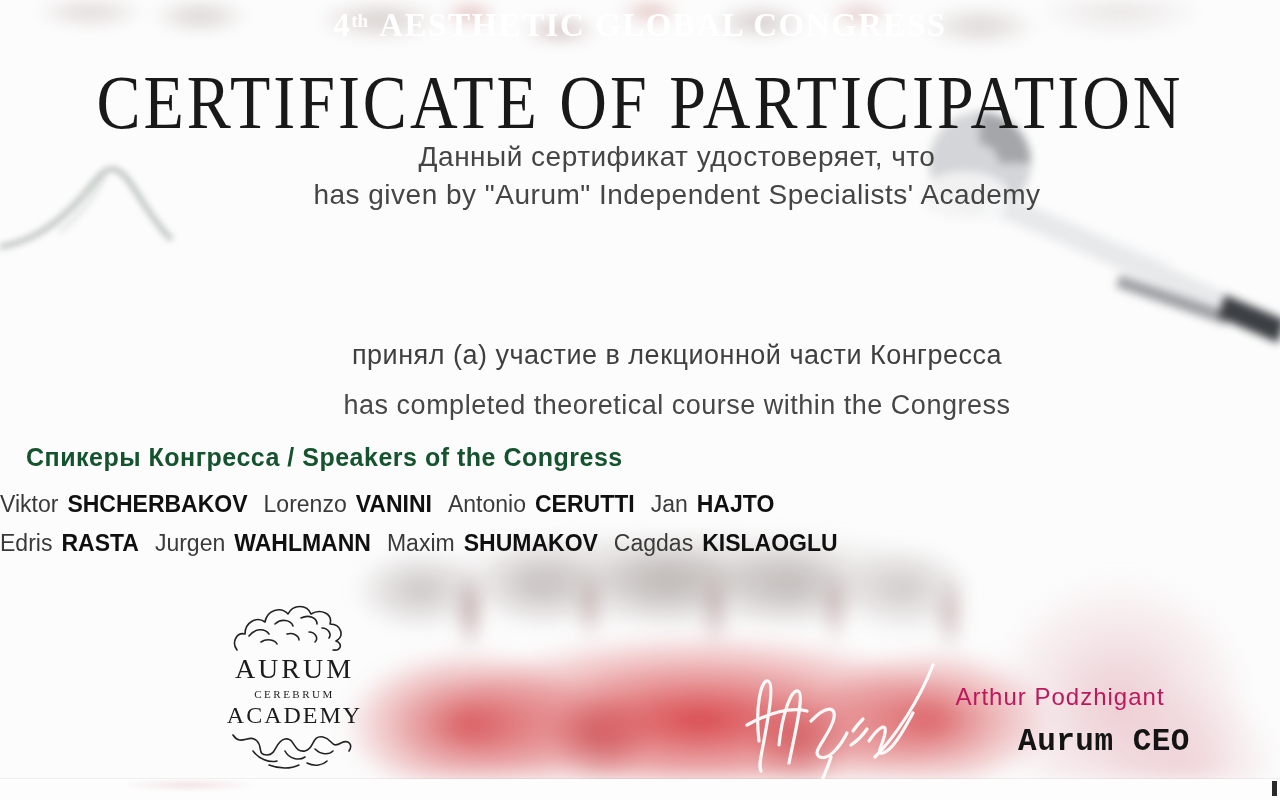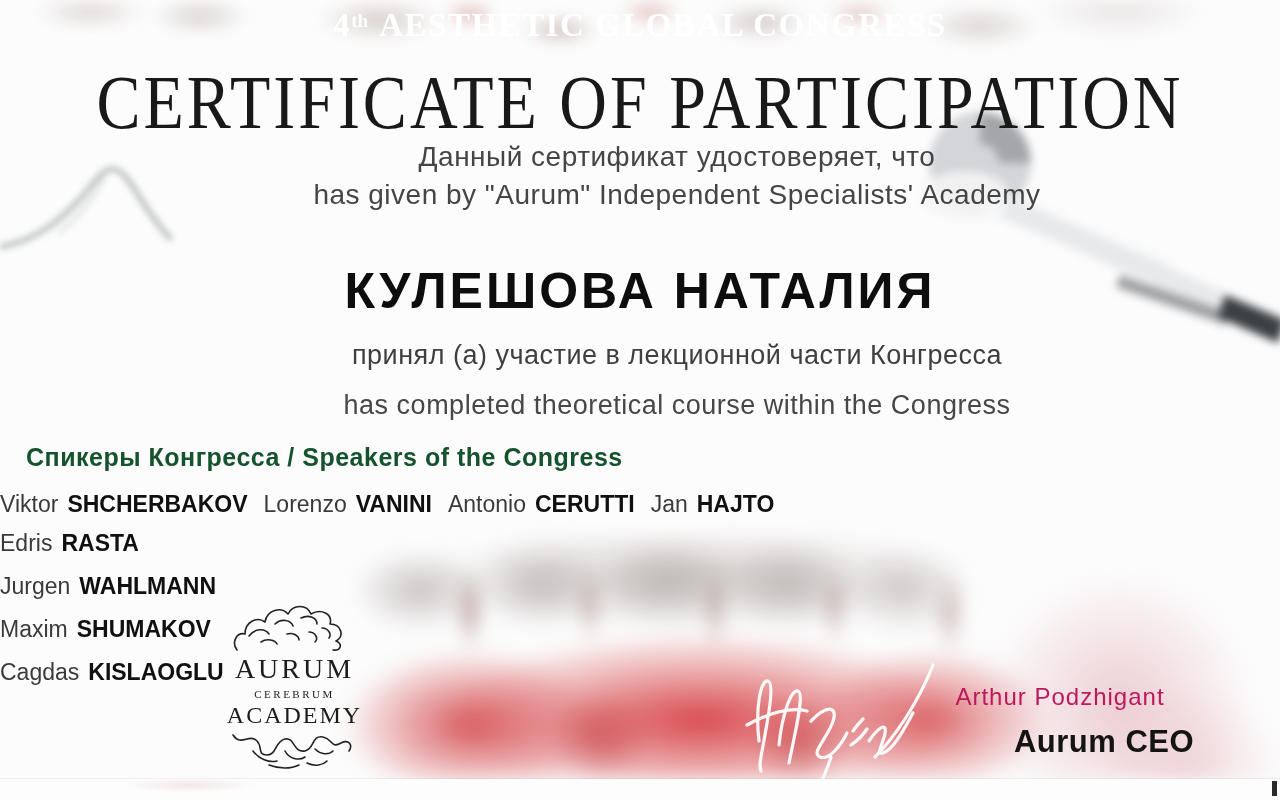--- a/index.html
+++ b/index.html
@@ -82,37 +82,37 @@
   .line.en2{top:390px;font-size:27px;letter-spacing:.5px;color:#474747;}
   .speakers-heading{
     position:absolute;left:0;top:443px;width:1280px;
     font-size:25px;font-weight:bold;color:#14532d;letter-spacing:.5px;padding-left:26px;
   }
   .speaker-row{
     position:absolute;left:0;width:1280px;display:flex;
     gap:16px;font-size:23px;color:#3a3a3a;
   }
   .speaker-row.r1{top:491px;}
-  .speaker-row.r2{top:530px;flex-direction:column;}
+  .speaker-row.r2{top:530px;}
   .speaker .ln{font-weight:bold;color:#101010;margin-left:9px;}
   
   .logo{position:absolute;left:212px;top:598px;width:165px;text-align:center;color:#1c1c1c;}
   .logo .squiggle{display:block;margin:0 auto;}
   .logo .aurum{font-family:"Liberation Serif",serif;font-size:28px;letter-spacing:3px;line-height:1;margin-top:1px;}
   .logo .cerebrum{font-family:"Liberation Serif",serif;font-size:11px;letter-spacing:2.5px;line-height:1;margin-top:6px;}
   .logo .academy{font-family:"Liberation Serif",serif;font-size:24px;letter-spacing:2px;line-height:1;margin-top:3px;}
   
   .signature-svg{position:absolute;left:735px;top:645px;}
   .signer-name{
     position:absolute;left:920px;top:683px;width:280px;text-align:center;
     font-size:24px;color:#be185d;letter-spacing:1px;
   }
   .signer-role{
     position:absolute;left:984px;top:724px;width:240px;text-align:center;
-    font-size:31px;font-weight:bold;color:#141414;letter-spacing:.5px;
+    font-size:31px;font-weight:bold;color:#141414;letter-spacing:.5px;font-family:Liberation Mono, monospace;
   }
 </style>
 </head>
 <body>
 
 <div class="certificate">
 
   <div class="bg-top-band"></div>
 
   <svg class="bg-probe" width="230" height="130" viewBox="0 0 230 130">
@@ -134,21 +134,20 @@
   <div class="bg-bottom-strip"></div>
   <div class="scan-artifact"></div>
 
   <div class="congress"><span>4</span><sup>th</sup><span class="rest">AESTHETIC GLOBAL CONGRESS</span></div>
 
   <div class="main-title">CERTIFICATE OF PARTICIPATION</div>
 
   <div class="line ru1">Данный сертификат удостоверяет, что</div>
   <div class="line issuer">has given by "Aurum" Independent Specialists' Academy</div>
 
-  <div class="recipient">КУЛЕШОВА НАТАЛИЯ</div>
 
   <div class="line en2">has completed theoretical course within the Congress</div>
   <div class="line ru2">принял (а) участие в лекционной части Конгресса</div>
 
   <div class="speakers-heading">Спикеры Конгресса / Speakers of the Congress</div>
 
   <div class="speaker-row r1">
     <span class="speaker"><span class="fn">Viktor</span><span class="ln">SHCHERBAKOV</span></span>
     <span class="speaker"><span class="fn">Lorenzo</span><span class="ln">VANINI</span></span>
     <span class="speaker"><span class="fn">Antonio</span><span class="ln">CERUTTI</span></span>

